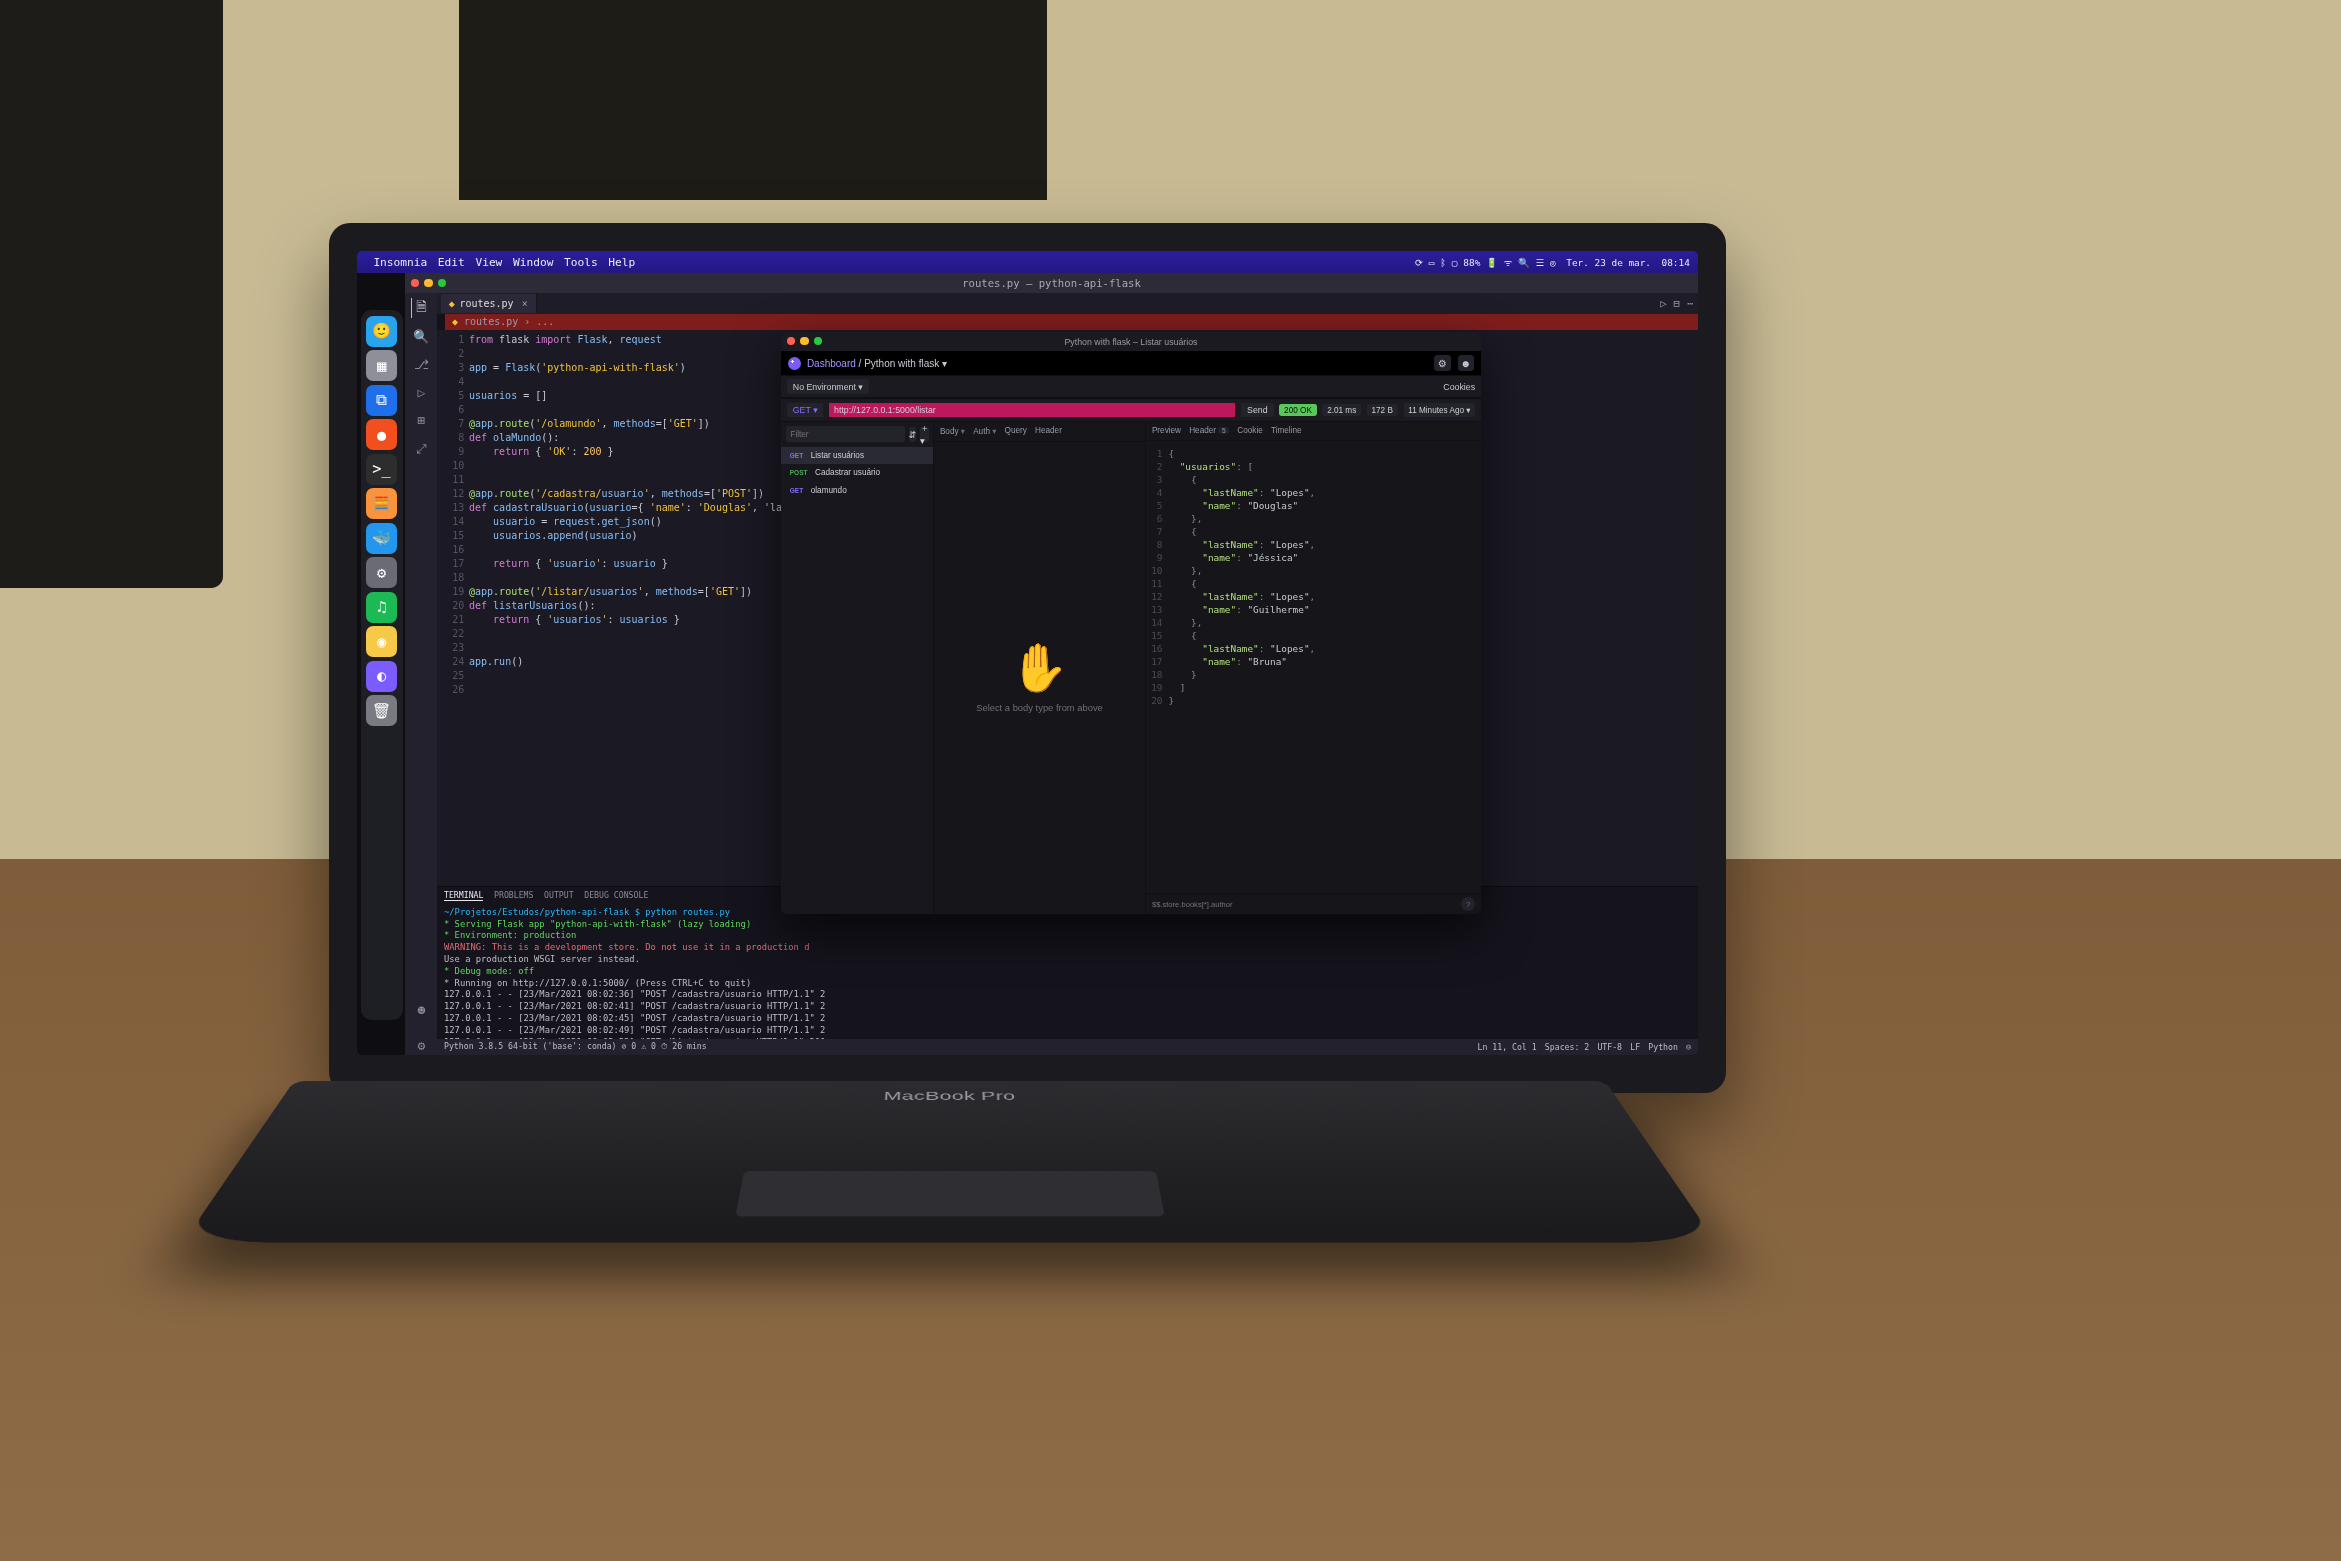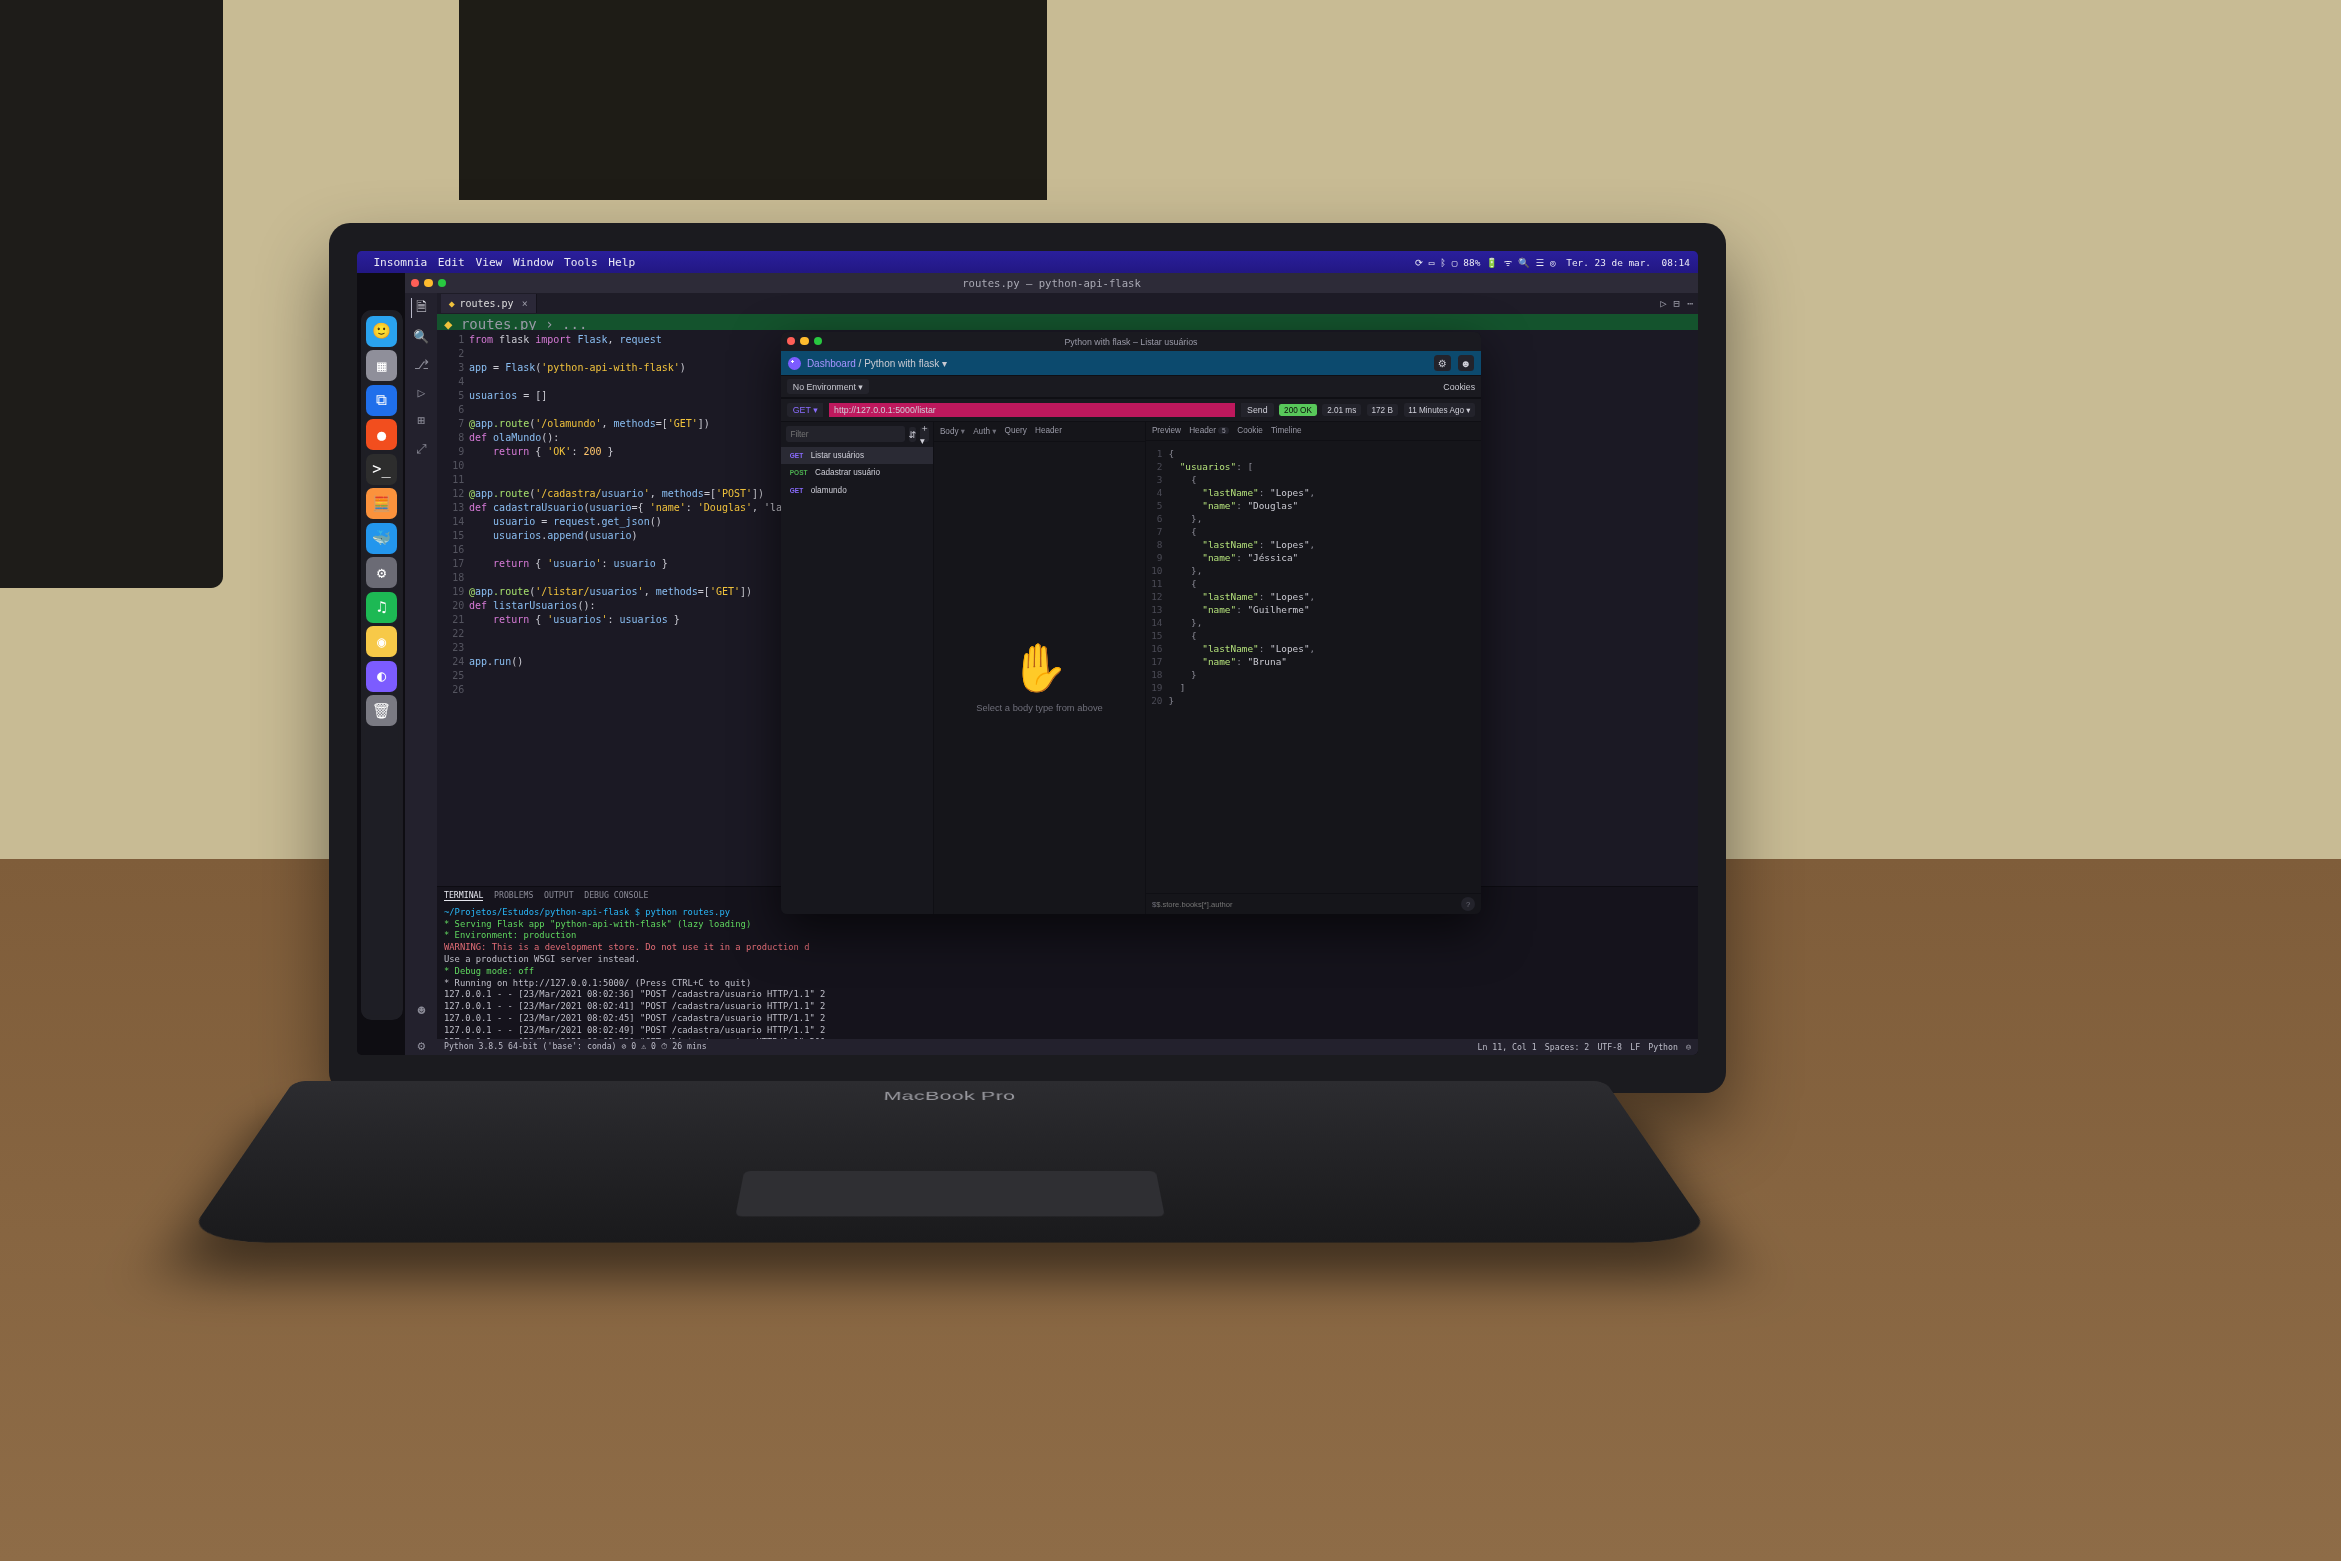--- a/index.html
+++ b/index.html
@@ -45,21 +45,21 @@
   .activitybar .ai.active { border-left-color:#b9b9c9; color:#e7e7ef; }
   .activitybar .bottom { margin-top:auto; margin-bottom:5.9px; }
 
   .vs-main { flex:1; display:flex; flex-direction:column; min-width:0; }
   .tabstrip { height:21px; background:#1e1c27; display:flex; align-items:center; padding-left:3.5px; position:relative; }
   .tab { height:19px; display:flex; align-items:center; gap:4.7px; padding:0 8.2px; background:#2b2838; color:#ddd; border-right:0.6px solid #15131c; font-size:10px; }
   .tab .dot{ color:#f0c23c; }
   .tab .x { color:#9a9aa7; margin-left:3.5px; }
   .tabstrip .run-icons { position:absolute; right:4.7px; top:3.5px; display:flex; gap:7px; color:#9b9ba7; font-size:10.6px; }
 
-  .breadcrumb { height:15.3px; font-size:14px; color:#9a9aa7; padding:1.8px 7px; background:#14532d; }
+  .breadcrumb { height:15.3px; font-size:10px; color:#9a9aa7; padding:1.8px 7px; background:#7f1d1d;margin-left:8px; }
   .breadcrumb .py { color:#f0c23c; }
 
   .editor { flex:1; background:#1b1924; display:flex; min-height:0; }
   .gutter { width:32px; text-align:right; padding:3.5px 4.7px 3.5px 0; color:#54545f; font-size:10px; line-height:14px; }
   .code { flex:1; padding:3.5px 0; font-size:10px; line-height:14px; white-space:pre; color:#c9c9d1; }
   .c-kw{color:#d67ad6;} .c-str{color:#f0c23c;} .c-num{color:#ffc66d;} .c-dec{color:#a6e06d;} .c-name{color:#8abef2;}
 
   .panel { height:153px; background:#15131c; border-top:0.6px solid #0d0c12; display:flex; flex-direction:column; }
   .panel-tabs { display:flex; gap:10.6px; padding:3.5px 7px; font-size:8.2px; color:#8b8b97; }
   .panel-tabs .pt.active { color:#e7e7ef; border-bottom:0.6px solid #e7e7ef; }
@@ -67,21 +67,21 @@
   .terminal .path{ color:#29b6f6; } .terminal .grn{ color:#5fd65f; } .terminal .red{ color:#e06c75; }
 
   .statusbar { height:16.5px; background:#23212d; display:flex; align-items:center; padding:0 7px; font-size:8.2px; color:#bdbdc9; }
   .statusbar .left { display:flex; gap:8.2px; }
   .statusbar .right { margin-left:auto; display:flex; gap:8.2px; }
 
   
   .insomnia { position:absolute; left:376px; top:59px; width:700px; height:582px; background:#15151a; border-radius:5.9px; box-shadow:0 17.6px 47px rgba(0,0,0,.6); display:flex; flex-direction:column; font-family:-apple-system, Arial, sans-serif; color:#c9c9d1; overflow:hidden; }
   .ins-titlebar { height:19px; background:#1a1a20; display:flex; align-items:center; justify-content:center; font-size:8.8px; color:#9a9aa7; position:relative; }
   .ins-titlebar .traffic{ left:5.9px; top:4.7px; }
-  .ins-header { height:23.5px; background:#0c4a6e; display:flex; align-items:center; padding:0 7px; gap:5.9px; font-size:10px; }
+  .ins-header { height:23.5px; background:#000000; display:flex; align-items:center; padding:0 7px; gap:5.9px; font-size:10px; }
   .ins-logo { width:13px; height:13px; border-radius:50%; background: radial-gradient(circle at 35% 35%, #fff 0 10%, #7c5cff 11% 100%); }
   .ins-header .crumb a{ color:#a694ff; text-decoration:none; }
   .ins-header .right { margin-left:auto; display:flex; gap:7px; }
   .ins-header .ic { width:16.5px; height:16.5px; border-radius:3.5px; background:#23232b; display:flex; align-items:center; justify-content:center; color:#cfcfd8; }
 
   .ins-toolbar { height:23.5px; background:#1a1a20; display:flex; align-items:center; padding:0 5.9px; gap:5.9px; font-size:8.8px; border-top:0.6px solid #0f0f14; border-bottom:0.6px solid #0f0f14; }
   .ins-toolbar .env { background:#23232b; padding:2.4px 5.9px; border-radius:2.4px; }
   .ins-toolbar .cookies { margin-left:auto; color:#c9c9d1; }
   .method { background:#23232b; color:#8a6cff; padding:2.4px 5.9px 2.4px 5.9px; border-radius:2.4px 0 0 2.4px; }
   .url { flex:1; background:#be185d; color:#cfcfd8; padding:2.4px 4.7px; }

